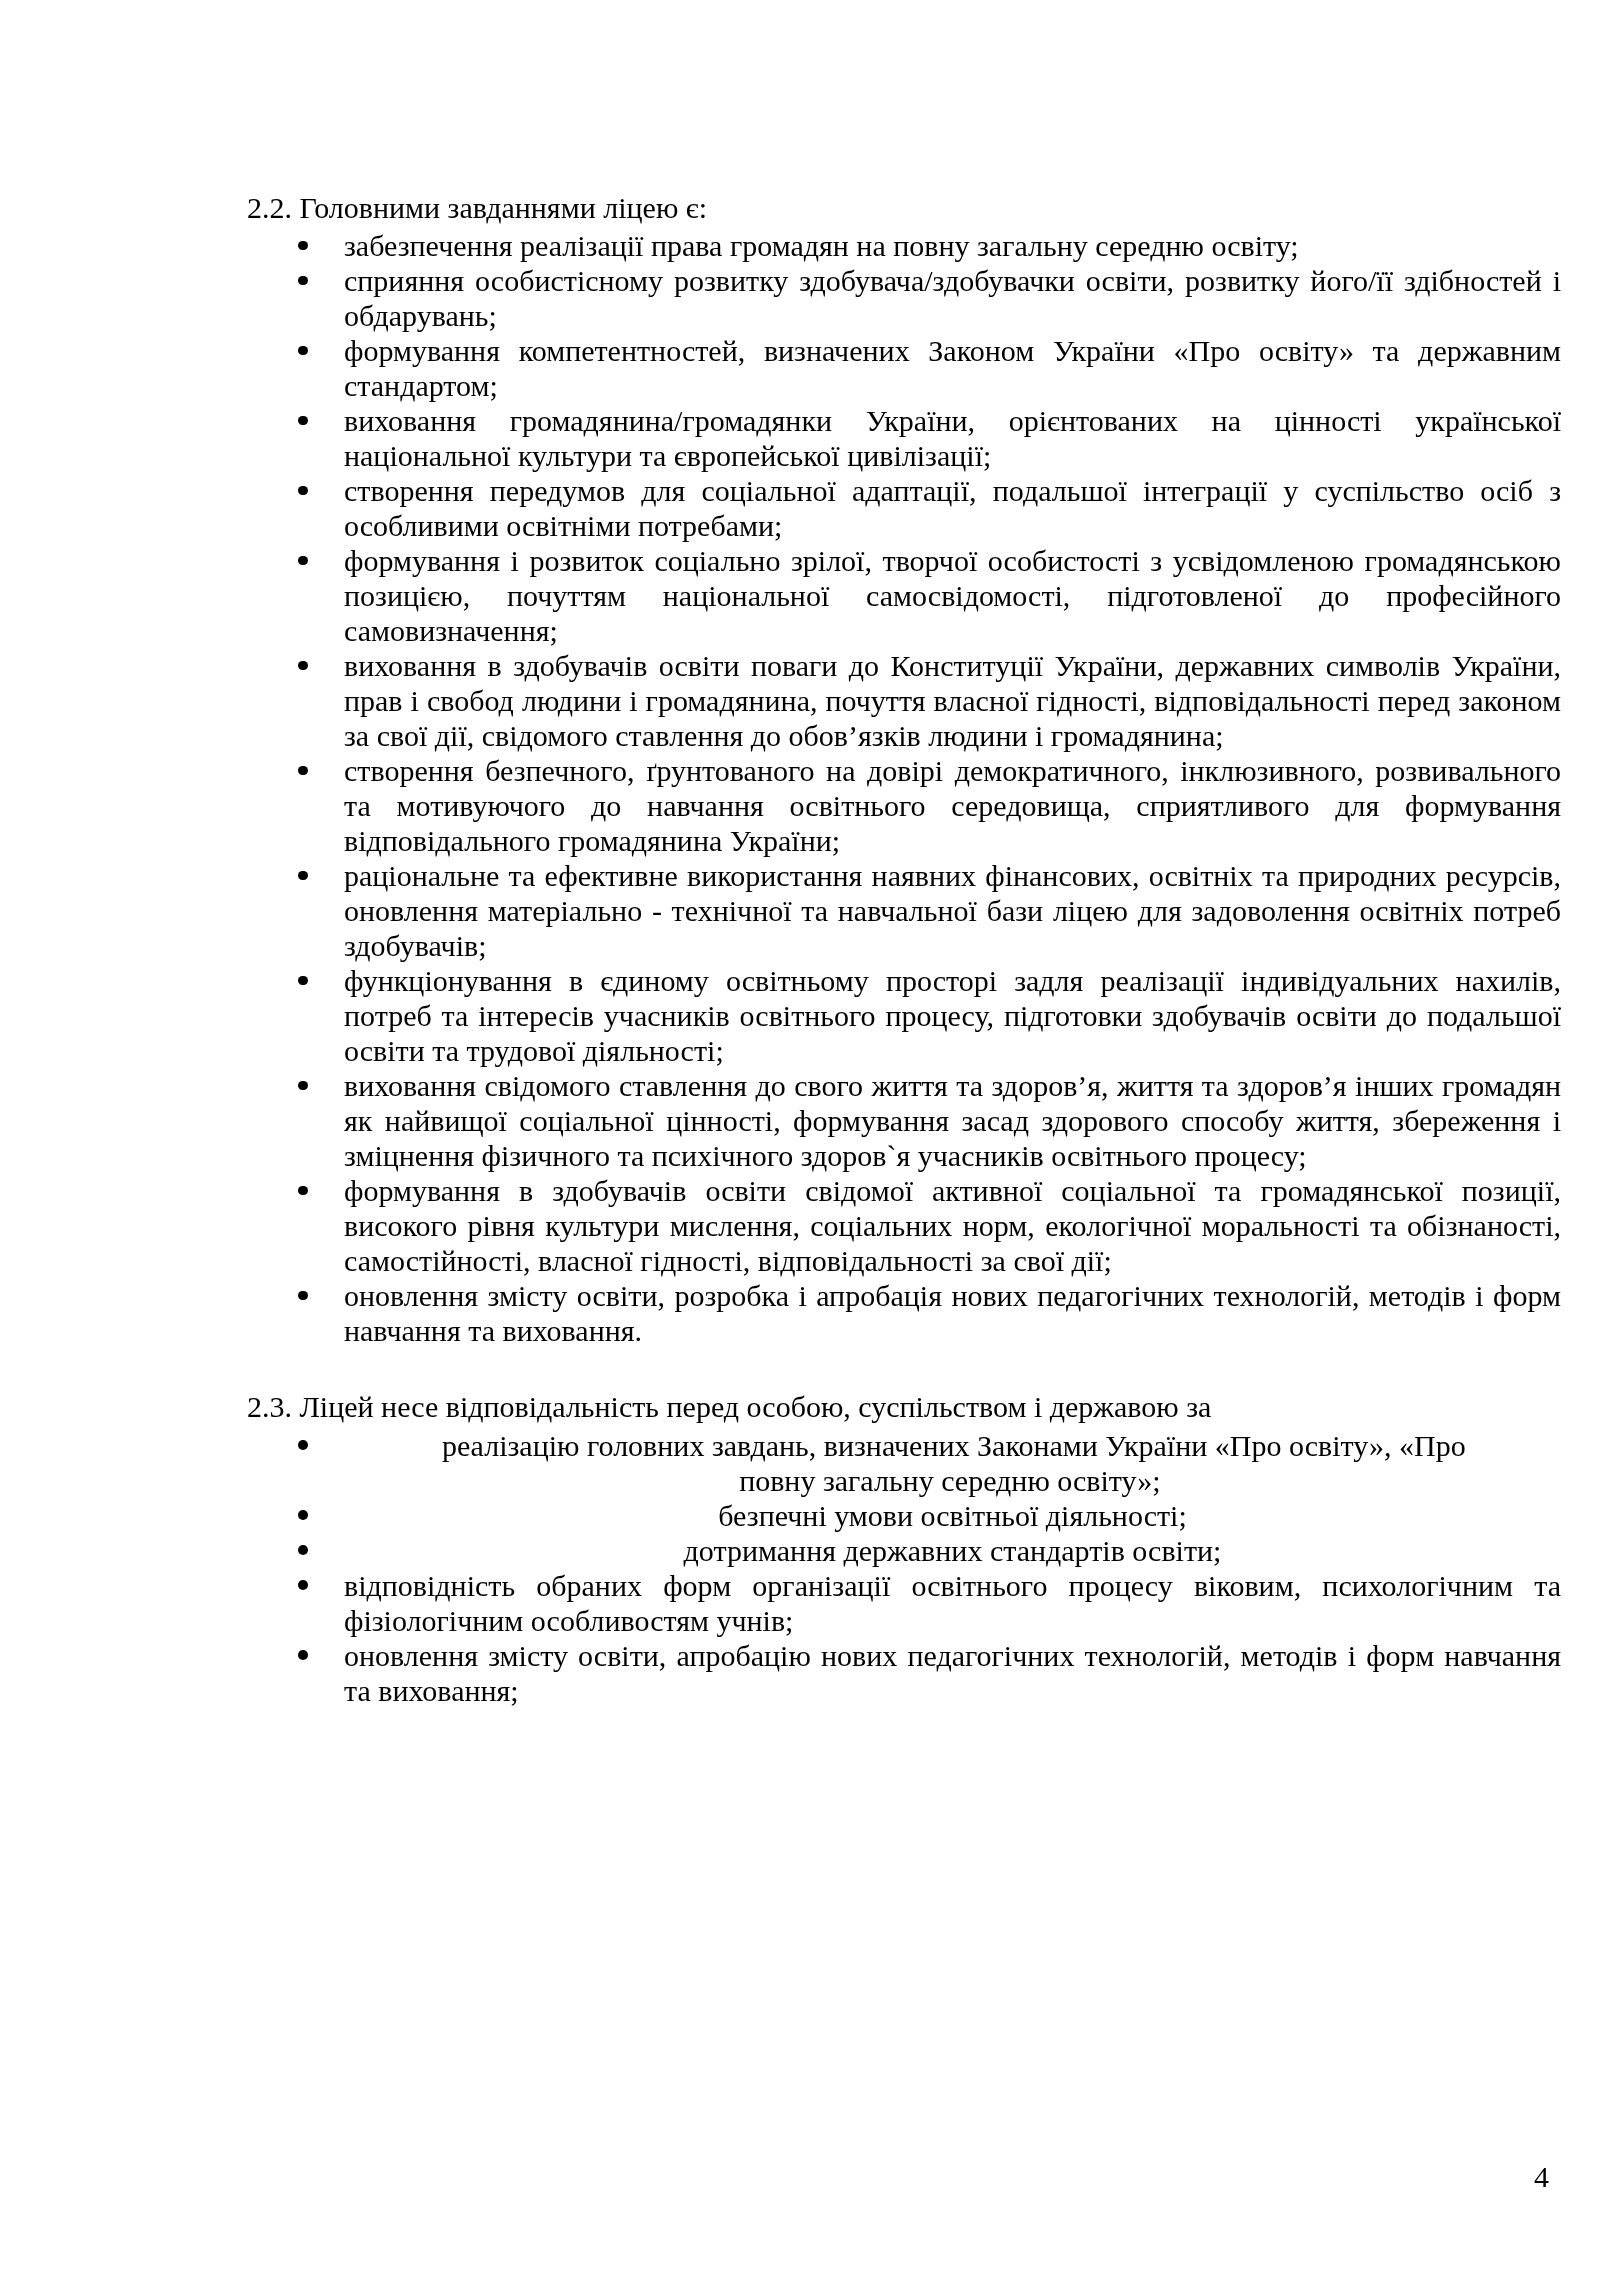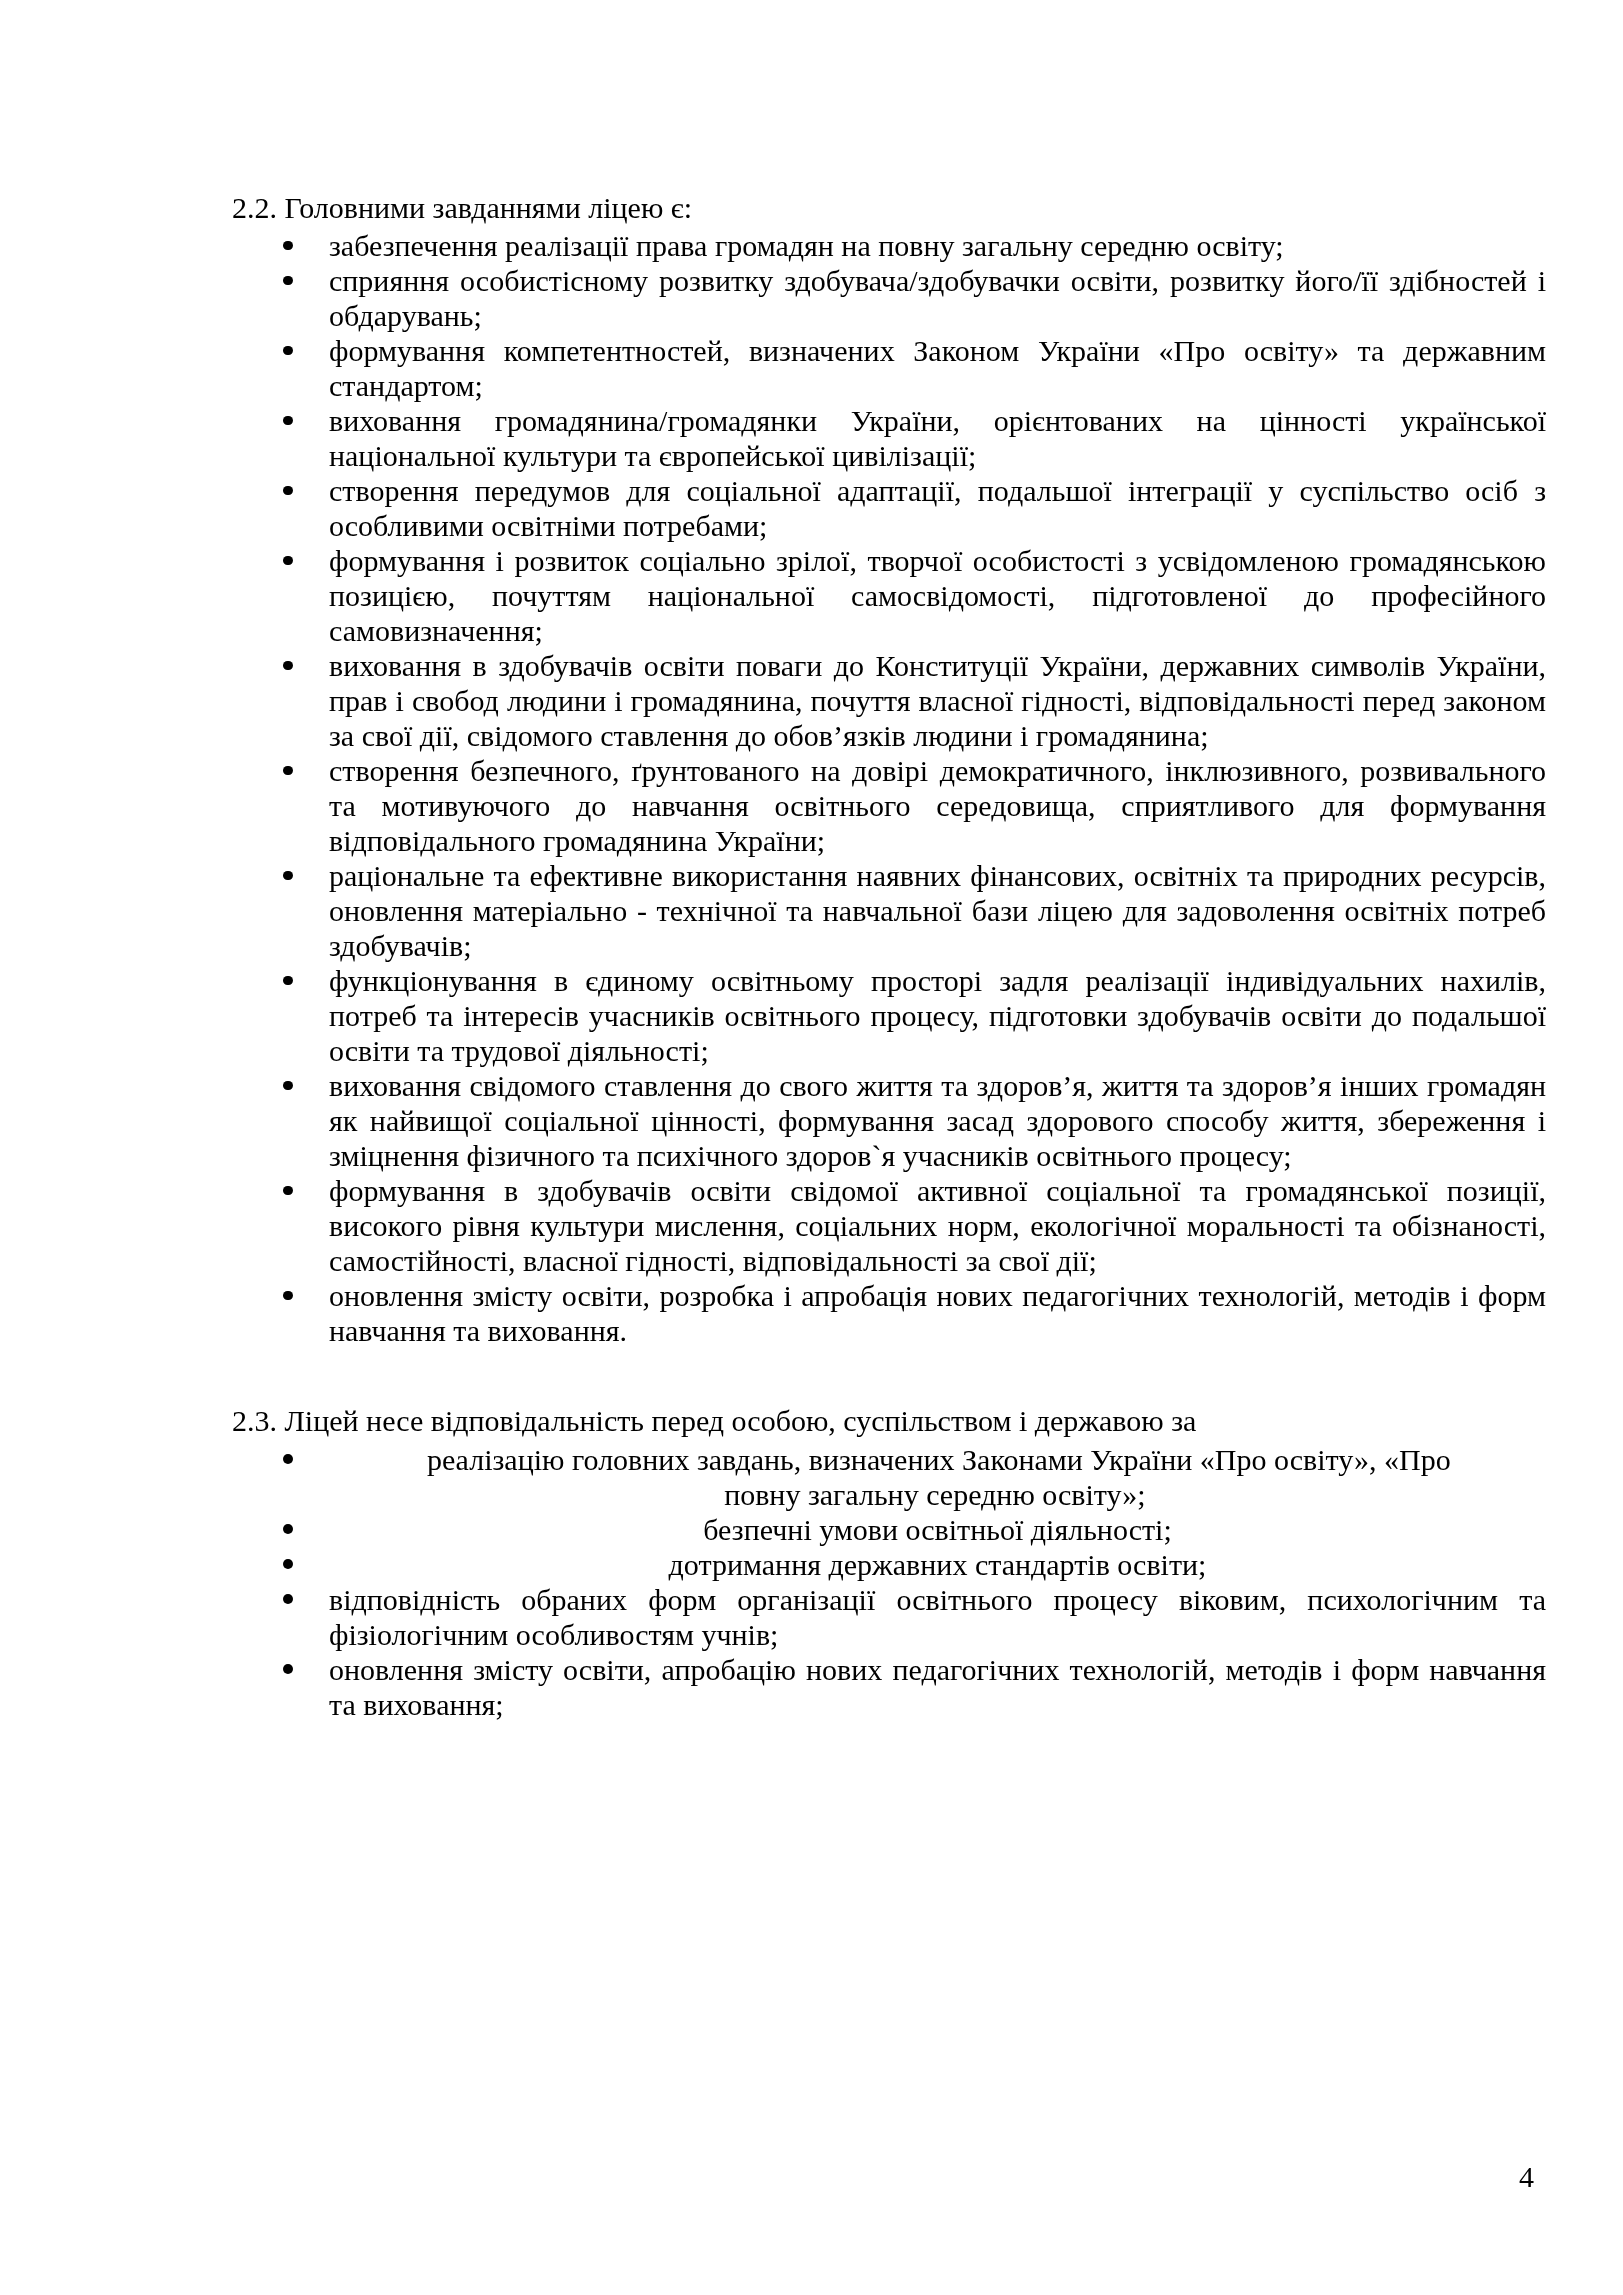--- a/index.html
+++ b/index.html
@@ -1,32 +1,32 @@
 <!DOCTYPE html>
 <html style="font-size:10.5px"><head>
 <meta charset="utf-8">
 <style>
   html, body { margin: 0; padding: 0; background: #ffffff; }
   body { width: 1623px; height: 2295px; position: relative; overflow: hidden; }
   .page {
-    position: absolute; left: 0; top: 0; width: 1418px; height: 2295px;
+    position: absolute; left: 15px; top: 0; width: 1418px; height: 2295px;
     background: #ffffff; color: #000000;
     font-family: "Liberation Serif", "DejaVu Serif", serif;
     font-size: 30px; line-height: 35px; border-radius: 24px;
   }
   .content { position: absolute; left: 232px; top: 190px; width: 1314px; }
   .section-heading { margin: 0; padding: 0; font-weight: normal; font-size: 30px; line-height: 35px; }
   ul.bullets { list-style: none; margin: 3.3px 0 0 0; padding: 0; }
   ul.bullets li { position: relative; padding-left: 97px; text-align: justify; margin: 0; }
   ul.bullets li .bullet {
     position: absolute; left: 51px; top: 12.4px; width: 9.8px; height: 9.8px;
     border-radius: 50%; background: #000000;
   }
   ul.bullets li .txt { display: block; }
-  .section-2-3 { margin-top: 55px; }
+  .section-2-3 { margin-top: 41px; }
   ul.bullets.ragged li { text-align: center; }
   .page-number { position: absolute; left: 1519px; top: 2159px; font-size: 30px; line-height: 35px; }
 </style>
 </head>
 <body>
 
 <div class="page">
   <div class="content">
 
     <div class="section section-2-2">

